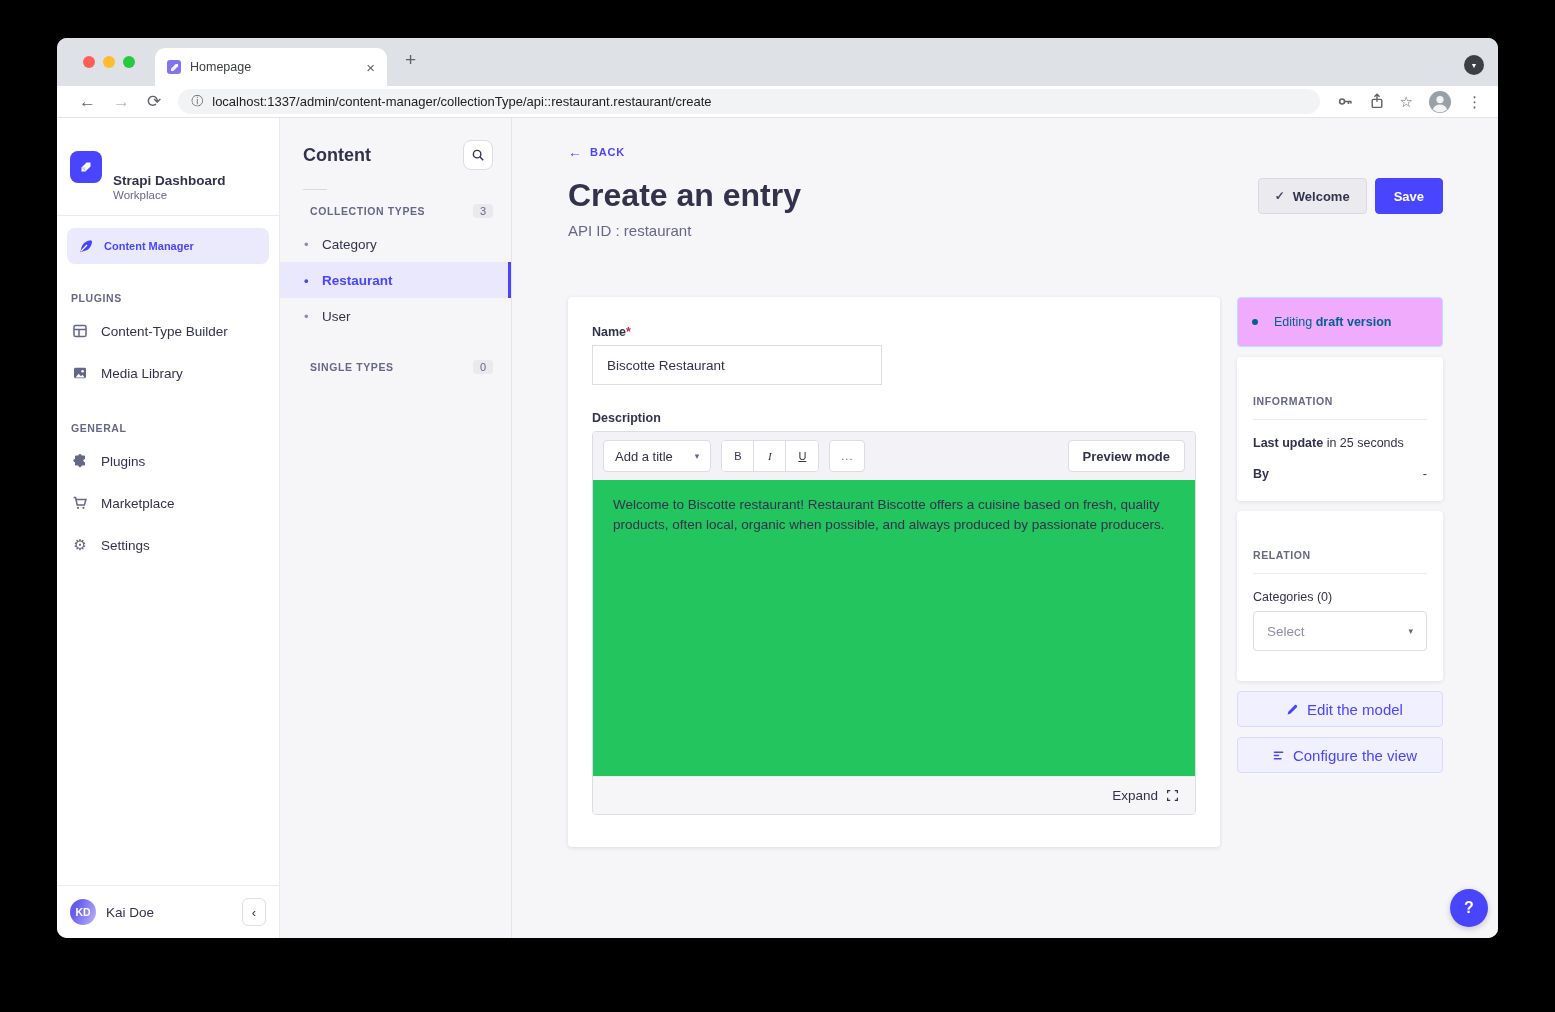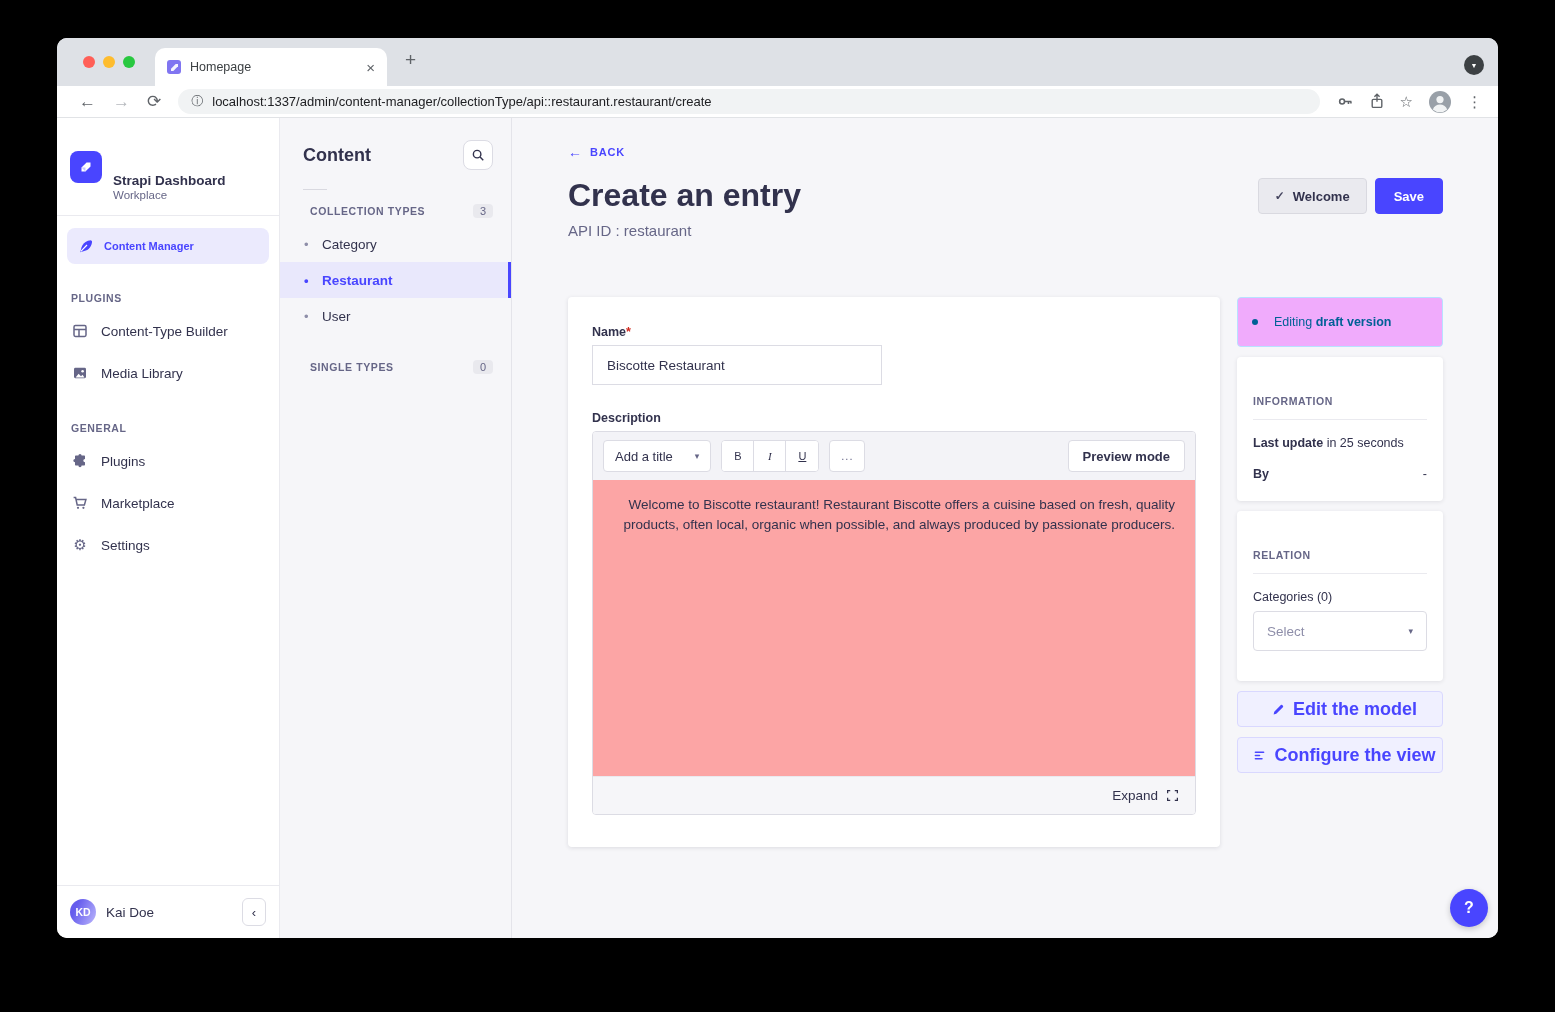--- a/index.html
+++ b/index.html
@@ -110,22 +110,22 @@
   .biu button { width:32px; height:30px; background:#fff; border:none; border-right:1px solid #dcdce4;
     font-size:11px; color:#32324d; font-family:"Liberation Sans",sans-serif; }
   .biu button:last-child { border-right:none; }
   .biu .it { font-style:italic; font-family:"Liberation Serif",serif; }
   .biu .un { text-decoration:underline; }
   .ed-more { width:36px; height:32px; background:#fff; border:1px solid #dcdce4; border-radius:4px;
     font-size:11px; color:#666687; letter-spacing:1px; }
   .ed-preview { margin-left:auto; background:#fff; border:1px solid #dcdce4; border-radius:4px;
     height:32px; padding:8px 14px; font-size:13px; font-weight:bold; color:#32324d;
     font-family:"Liberation Sans",sans-serif; }
-  .ed-body { background:#fca5a5; min-height:296px; padding:15px 20px; font-size:13.5px; color:#32324d;
-    line-height:1.45;text-align:right; }
+  .ed-body { background:#22c55e; min-height:296px; padding:15px 20px; font-size:13.5px; color:#32324d;
+    line-height:1.45; }
   .ed-footer { background:#f6f6f9; border-top:1px solid #eaeaef; padding:11px 16px; display:flex;
     justify-content:flex-end; align-items:center; gap:8px; }
   .ed-footer .exp-lbl { font-size:13.5px; color:#32324d; }
 
   
   .side-col { width:206px; display:flex; flex-direction:column; flex:none; }
   .draft-badge { background:#f0abfc; border:1px solid #b8e1ff; border-radius:4px; padding:17px 14px;
     display:flex; align-items:center; gap:16px; }
   .draft-dot { width:6px; height:6px; border-radius:50%; background:#006096; flex:none; }
   .draft-text { font-size:12.5px; color:#006096; }
@@ -137,21 +137,21 @@
   .info-line { font-size:12.5px; color:#32324d; margin-bottom:17px; }
   .info-line b { font-weight:bold; }
   .info-between { display:flex; justify-content:space-between; font-size:12.5px; color:#32324d; margin-bottom:4px; }
   .rel-card { min-height:170px; }
   .rel-label { font-size:12.5px; color:#32324d; margin-bottom:7px; }
   .rel-select { height:40px; border:1px solid #dcdce4; border-radius:4px; background:#fff;
     display:flex; align-items:center; justify-content:space-between; padding:0 13px; }
   .rel-select .ph { font-size:13.5px; color:#8e8ea9; }
   .rel-select .caret { font-size:9px; color:#666687; }
   .side-btn { margin-top:10px; height:36px; background:#f0f0ff; border:1px solid #d9d8ff; border-radius:4px;
-    display:flex; align-items:center; justify-content:center; gap:8px; font-size:18px; font-weight:bold;
+    display:flex; align-items:center; justify-content:center; gap:8px; font-size:15px; font-weight:normal;
     color:#4945ff; font-family:"Liberation Sans",sans-serif;padding-left:9px; }
   .help-fab { position:absolute; right:10px; bottom:11px; width:38px; height:38px; border-radius:50%;
     background:#4945ff; color:#fff; font-size:16px; font-weight:bold; display:flex; align-items:center;
     justify-content:center; box-shadow:0 2px 6px rgba(0,0,0,.2); }
 </style>
 </head>
 <body>
 
 <div class="window">
 

